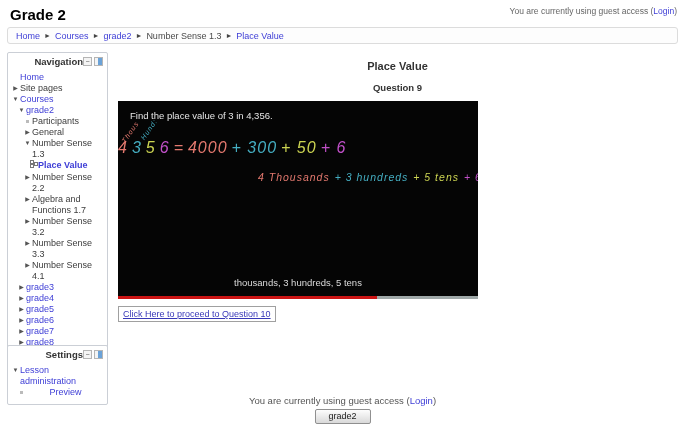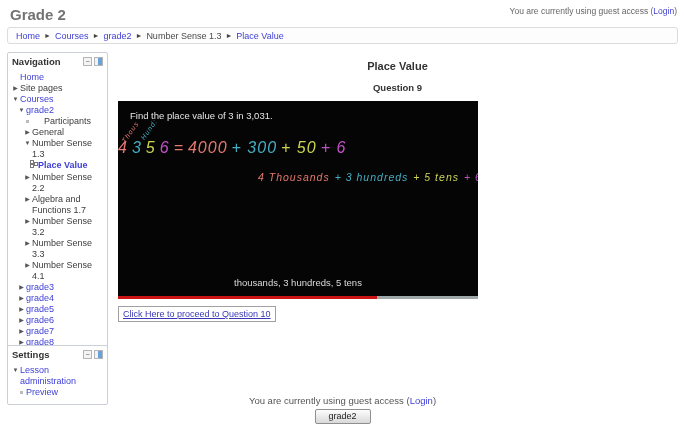--- a/index.html
+++ b/index.html
@@ -1,33 +1,33 @@
 <!DOCTYPE html>
 <html><head>
 <meta charset="utf-8">
 <style>
   * { margin:0; padding:0; box-sizing:border-box; }
   html,body { width:685px; height:432px; background:#fff; font-family:"Liberation Sans", sans-serif; color:#3c3c3c; overflow:hidden; }
   a, .link { color:#3e3ed6; text-decoration:none; cursor:pointer; }
   .page { position:relative; width:685px; height:432px; }
 
   
-  .site-title { position:absolute; left:10px; top:6px; font-size:15px; font-weight:bold; color:#737373; }
+  .site-title { position:absolute; left:10px; top:6px; font-size:15px; font-weight:bold; color:#000000; }
   .guest-top { position:absolute; right:8px; top:6px; font-size:8.5px; color:#666; }
 
   
   .breadcrumb { position:absolute; left:7px; right:7px; top:27px; height:17px; border:1px solid #dcdcdc; border-radius:3px; background:#fdfdfd; font-size:9px; padding:2px 8px; display:flex; align-items:center; gap:4px; white-space:nowrap; }
   .crumb-sep { font-size:7px; color:#444; }
   .crumb-text { color:#4a4a4a; }
 
   
   .block { position:absolute; left:7px; width:101px; border:1px solid #cbcfd6; background:#fff; border-radius:2px; }
   .block-nav { top:52px; }
   .block-settings { top:345px; }
-  .block-header { display:flex; justify-content:space-between; align-items:center; padding:3px 4px 2px 4px; }
+  .block-header { display:flex; justify-content:flex-end; align-items:center; padding:3px 4px 2px 4px; }
   .block-title { font-size:9.5px; font-weight:bold; color:#333; }
   .block-icons { display:flex; gap:2px; }
   .hdr-icon { width:9px; height:9px; border:1px solid #b5b5b5; background:#f4f4f4; font-size:7px; line-height:7px; text-align:center; color:#555; cursor:pointer; }
   .hdr-icon.dock { background:linear-gradient(to right,#f4f4f4 45%, #6aa2d8 45%); }
   .block-content { padding:3px 2px 6px 3px; font-size:9px; line-height:11px; }
   .tree-row { display:flex; align-items:flex-start; cursor:pointer; }
   .tree-icon { flex:0 0 9px; text-align:center; font-size:6px; color:#555; line-height:11px; }
   .tree-bullet { display:inline-block; width:3px; height:3px; background:#bbb; margin-top:4px; }
   .tree-label { flex:1; }
   .tree-label.dark { color:#3c3c3c; }
@@ -99,21 +99,21 @@
           <span class="tree-label dark">Site pages</span>
         </div>
         <div class="tree-row" style="padding-left: 0px;">
           <span class="tree-icon">▼</span>
           <span class="tree-label link">Courses</span>
         </div>
         <div class="tree-row" style="padding-left: 6px;">
           <span class="tree-icon">▼</span>
           <span class="tree-label link">grade2</span>
         </div>
-        <div class="tree-row" style="padding-left: 12px; gap: 12px;">
+        <div class="tree-row" style="padding-left: 12px;">
           <span class="tree-icon"><span class="tree-bullet"></span></span>
           <span class="tree-label dark">Participants</span>
         </div>
         <div class="tree-row" style="padding-left: 12px;">
           <span class="tree-icon">▶</span>
           <span class="tree-label dark">General</span>
         </div>
         <div class="tree-row" style="padding-left: 12px;">
           <span class="tree-icon">▼</span>
           <span class="tree-label dark">Number Sense 1.3</span>
@@ -183,32 +183,32 @@
       <span class="block-icons">
         <span class="hdr-icon">−</span>
         <span class="hdr-icon dock"></span>
       </span>
     </div>
     <div class="block-content">
         <div class="tree-row" style="padding-left: 0px;">
           <span class="tree-icon">▼</span>
           <span class="tree-label link">Lesson administration</span>
         </div>
-        <div class="tree-row" style="padding-left: 6px;">
+        <div class="tree-row" style="padding-left: 6px; text-align: center;">
           <span class="tree-icon"><span class="tree-bullet"></span></span>
           <span class="tree-label link">Preview</span>
         </div>
       </div>
   </div>
 
   <div class="lesson-title">Place Value</div>
   <div class="question-label">Question 9</div>
 
   <div class="video">
-    <div class="board-prompt">Find the place value of 3 in 3,031.</div>
+    <div class="board-prompt">Find the place value of 3 in 4,356.</div>
     <div id="board-labels">
         <span class="board-label hand" style="left: 8px; top: 36px; color: rgb(228, 121, 111);">Thous</span>
         <span class="board-label hand" style="left: 27px; top: 33px; color: rgb(69, 174, 194);">Hund:</span>
       </div>
     <div class="board-eq hand"><span style="color: rgb(228, 121, 111);">4</span><span style="color: rgb(69, 174, 194);">3</span><span style="color: rgb(204, 212, 82);">5</span><span style="color: rgb(192, 80, 200);">6</span><span style="color: rgb(228, 121, 111);">=</span><span style="color: rgb(228, 121, 111);">4000</span><span style="color: rgb(69, 174, 194);">+ 300</span><span style="color: rgb(204, 212, 82);">+ 50</span><span style="color: rgb(192, 80, 200);">+ 6</span></div>
     <div class="board-words hand"><span style="color: rgb(228, 121, 111);">4 Thousands</span><span style="color: rgb(69, 174, 194);">+ 3 hundreds</span><span style="color: rgb(204, 212, 82);">+ 5 tens</span><span style="color: rgb(192, 80, 200);">+ 6 ones</span></div>
     <div class="board-caption">
         <div>thousands, 3 hundreds, 5 tens</div>
       </div>
     <div class="progress" style="background: rgb(159, 168, 168);">

